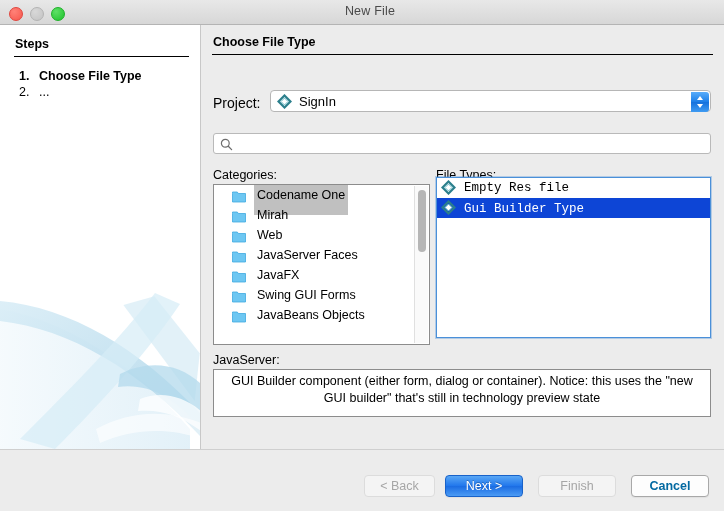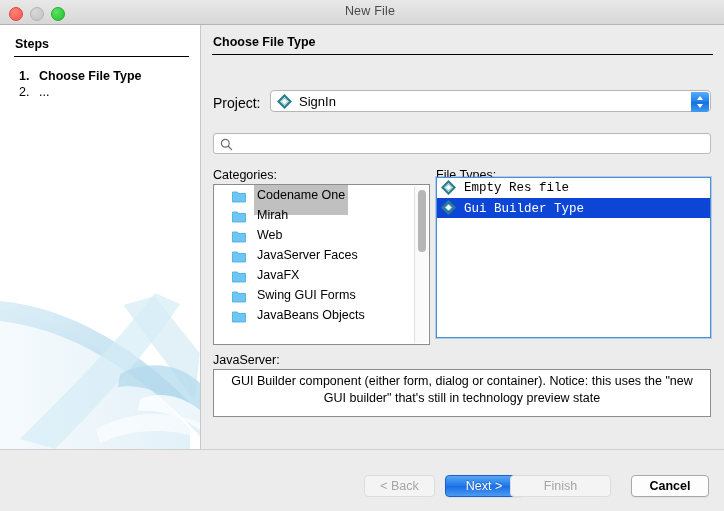--- a/index.html
+++ b/index.html
@@ -295,21 +295,21 @@
     position: absolute;
     top: 25px;
     height: 22px;
     border-radius: 4px;
     box-sizing: border-box;
     font-size: 12.5px;
     text-align: center;
     line-height: 20px;
     background: #fdfdfd;
     border: 1px solid #bdbdbd;
-    color: #000000;
+    color: #0369a1;
     box-shadow: 0 1px 1px rgba(0,0,0,.05);
     cursor: default;
   }
   .btn.disabled {
     color: #a6a6a6;
     background: #f4f4f4;
     border-color: #dcdcdc;
     box-shadow: none;
   }
   .btn.default {
@@ -319,21 +319,21 @@
     font-weight: normal;
     text-shadow: 0 -1px 0 rgba(0,0,0,.25);
   }
   .btn.cancel {
     border: 1px solid #a8a8a8;
     font-weight: bold;
   }
   #btn-help   { left: 260px; width: 76px; }
   #btn-back   { left: 352px; width: 71px; margin-left: 12px; }
   #btn-next   { left: 445px; width: 78px; }
-  #btn-finish { left: 510px; width: 101px; }
+  #btn-finish { left: 538px; width: 78px; }
   #btn-cancel { left: 631px; width: 78px; }
 </style>
 </head>
 <body>
 
 <div id="window">
 
   <div id="titlebar">
     <div class="lights">
       <span class="light close"></span><span class="light min"></span><span class="light max"></span>

